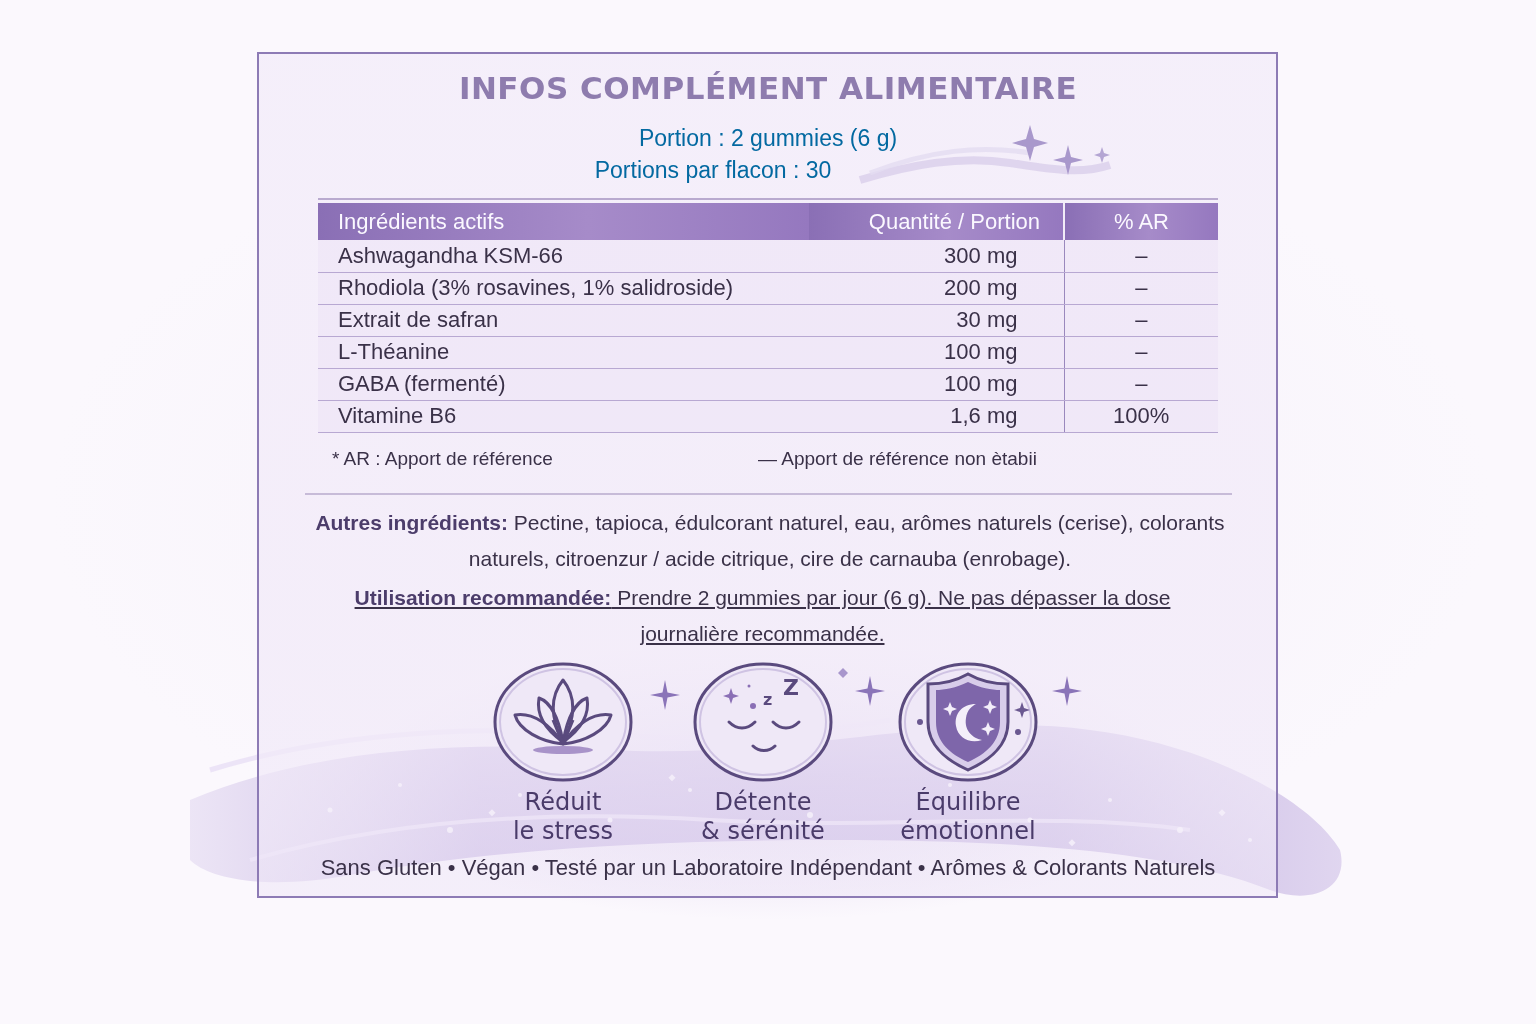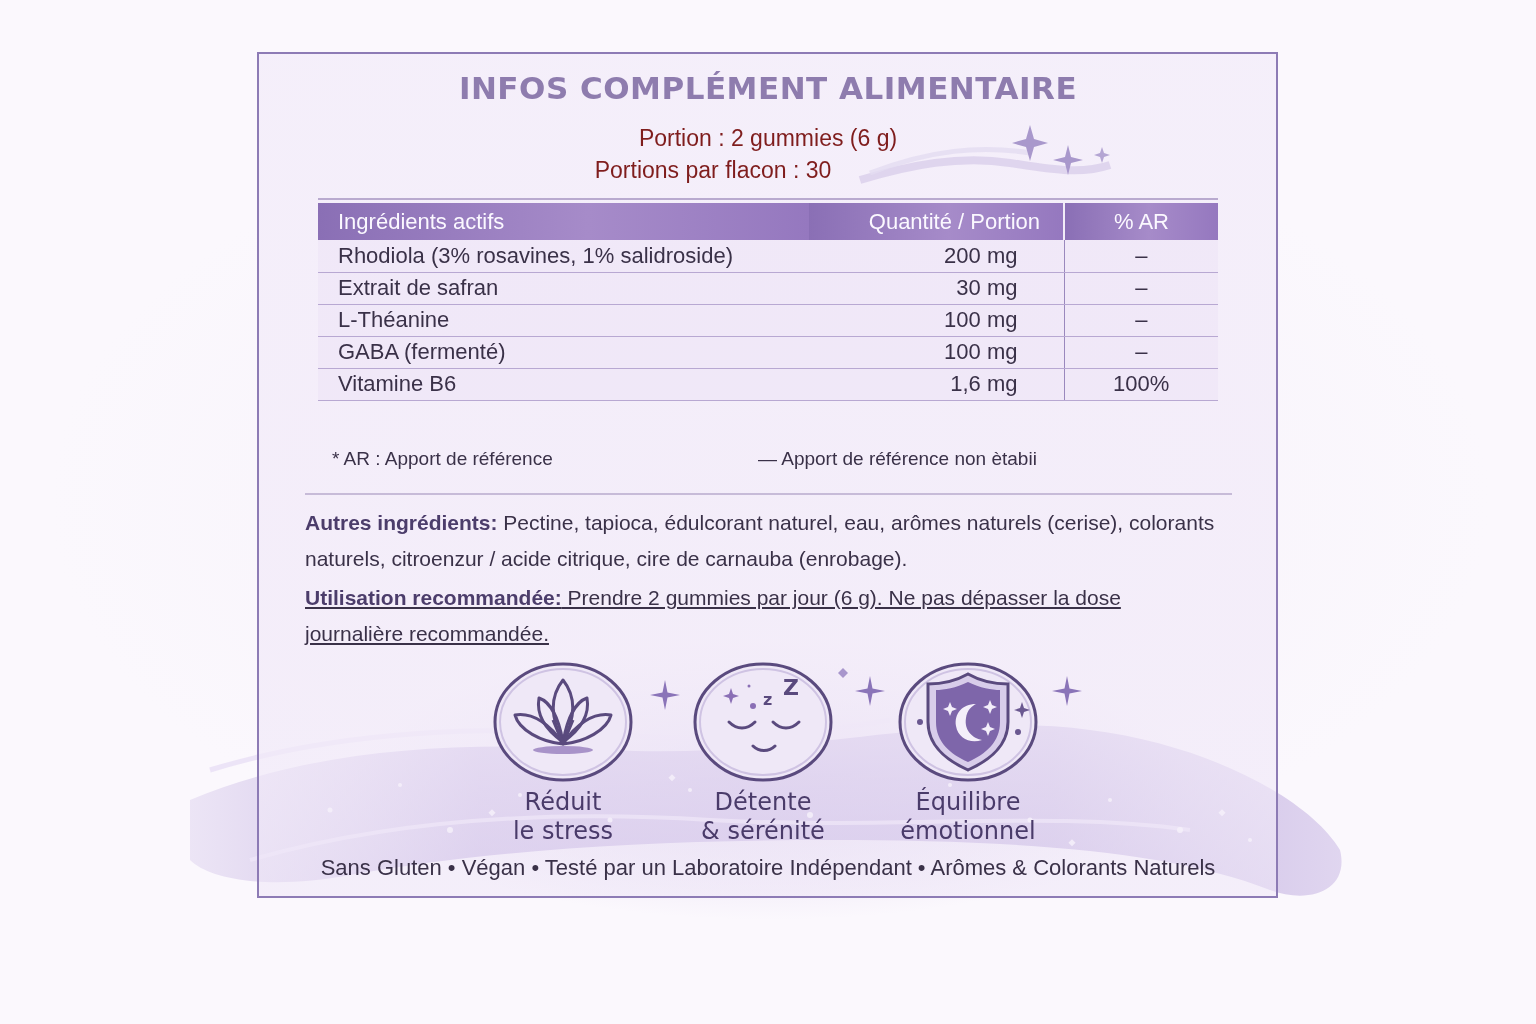--- a/index.html
+++ b/index.html
@@ -24,21 +24,21 @@
     border: 2px solid #8d7bb5;
     background: linear-gradient(180deg, rgba(244,238,250,0.92) 0%, rgba(243,236,249,0.85) 70%, rgba(238,230,247,0.55) 100%);
   }
   .title {
     position: absolute; left: 0; right: 0; top: 70px; text-align: center;
     font-size: 31px; letter-spacing: 0.5px; font-weight: bold;
     color: #8e7cae; font-family: "DejaVu Sans", sans-serif;
   }
   .serving {
     position: absolute; left: 0; right: 0; top: 122px; text-align: center;
-    font-size: 23px; color: #7f1d1d; line-height: 32px;
+    font-size: 23px; color: #0369a1; line-height: 32px;
     font-family: "Liberation Sans", sans-serif;
   }
   .serving .line2 { margin-left: -110px; }
   .sparkle-top { position: absolute; left: 850px; top: 125px; width: 270px; height: 65px; }
   .rule-top {
     position: absolute; left: 318px; top: 198px; width: 900px; height: 2px; background: #b9aacf;
   }
   table.nutr {
     position: absolute; left: 318px; top: 203px; width: 900px;
     border-collapse: collapse;
@@ -60,21 +60,21 @@
   table.nutr td.ar { text-align: center; padding: 0; border-left: 1.5px solid #9a88bd; width: 154px; }
   .foot-note {
     position: absolute; top: 448px; font-size: 19px; color: #3a3148;
     font-family: "Liberation Sans", sans-serif;
   }
   .rule-mid {
     position: absolute; left: 305px; top: 493px; width: 927px; height: 1.5px; background: #c7bbd8;
   }
   .para {
     position: absolute; left: 305px; width: 930px; font-size: 21px; line-height: 36px;
-    color: #3a3148; font-family: "Liberation Sans", sans-serif;
+    color: #3a3148; font-family: "Liberation Sans", sans-serif; text-align: center;
   }
   .para b { color: #4c3d6b; }
   .benefit {
     position: absolute; top: 660px; width: 150px; text-align: center;
   }
   .benefit .circle { width: 144px; height: 124px; margin: 0 auto; }
   .benefit .label {
     margin-top: 0; font-size: 24px; line-height: 29px; color: #4a3b6a;
     font-family: "DejaVu Sans", sans-serif;
   }
@@ -143,20 +143,25 @@
 <table class="nutr">
   <thead>
     <tr>
       <th>Ingrédients actifs</th>
       <th class="qty">Quantité / Portion</th>
       <th class="ar">% AR</th>
     </tr>
   </thead>
   <tbody>
     <tr>
+      <td>Ashwagandha KSM-66</td>
+      <td class="qty">300 mg</td>
+      <td class="ar">–</td>
+    </tr>
+    <tr>
       <td>Rhodiola (3% rosavines, 1% salidroside)</td>
       <td class="qty">200 mg</td>
       <td class="ar">–</td>
     </tr>
     <tr>
       <td>Extrait de safran</td>
       <td class="qty">30 mg</td>
       <td class="ar">–</td>
     </tr>
     <tr>

